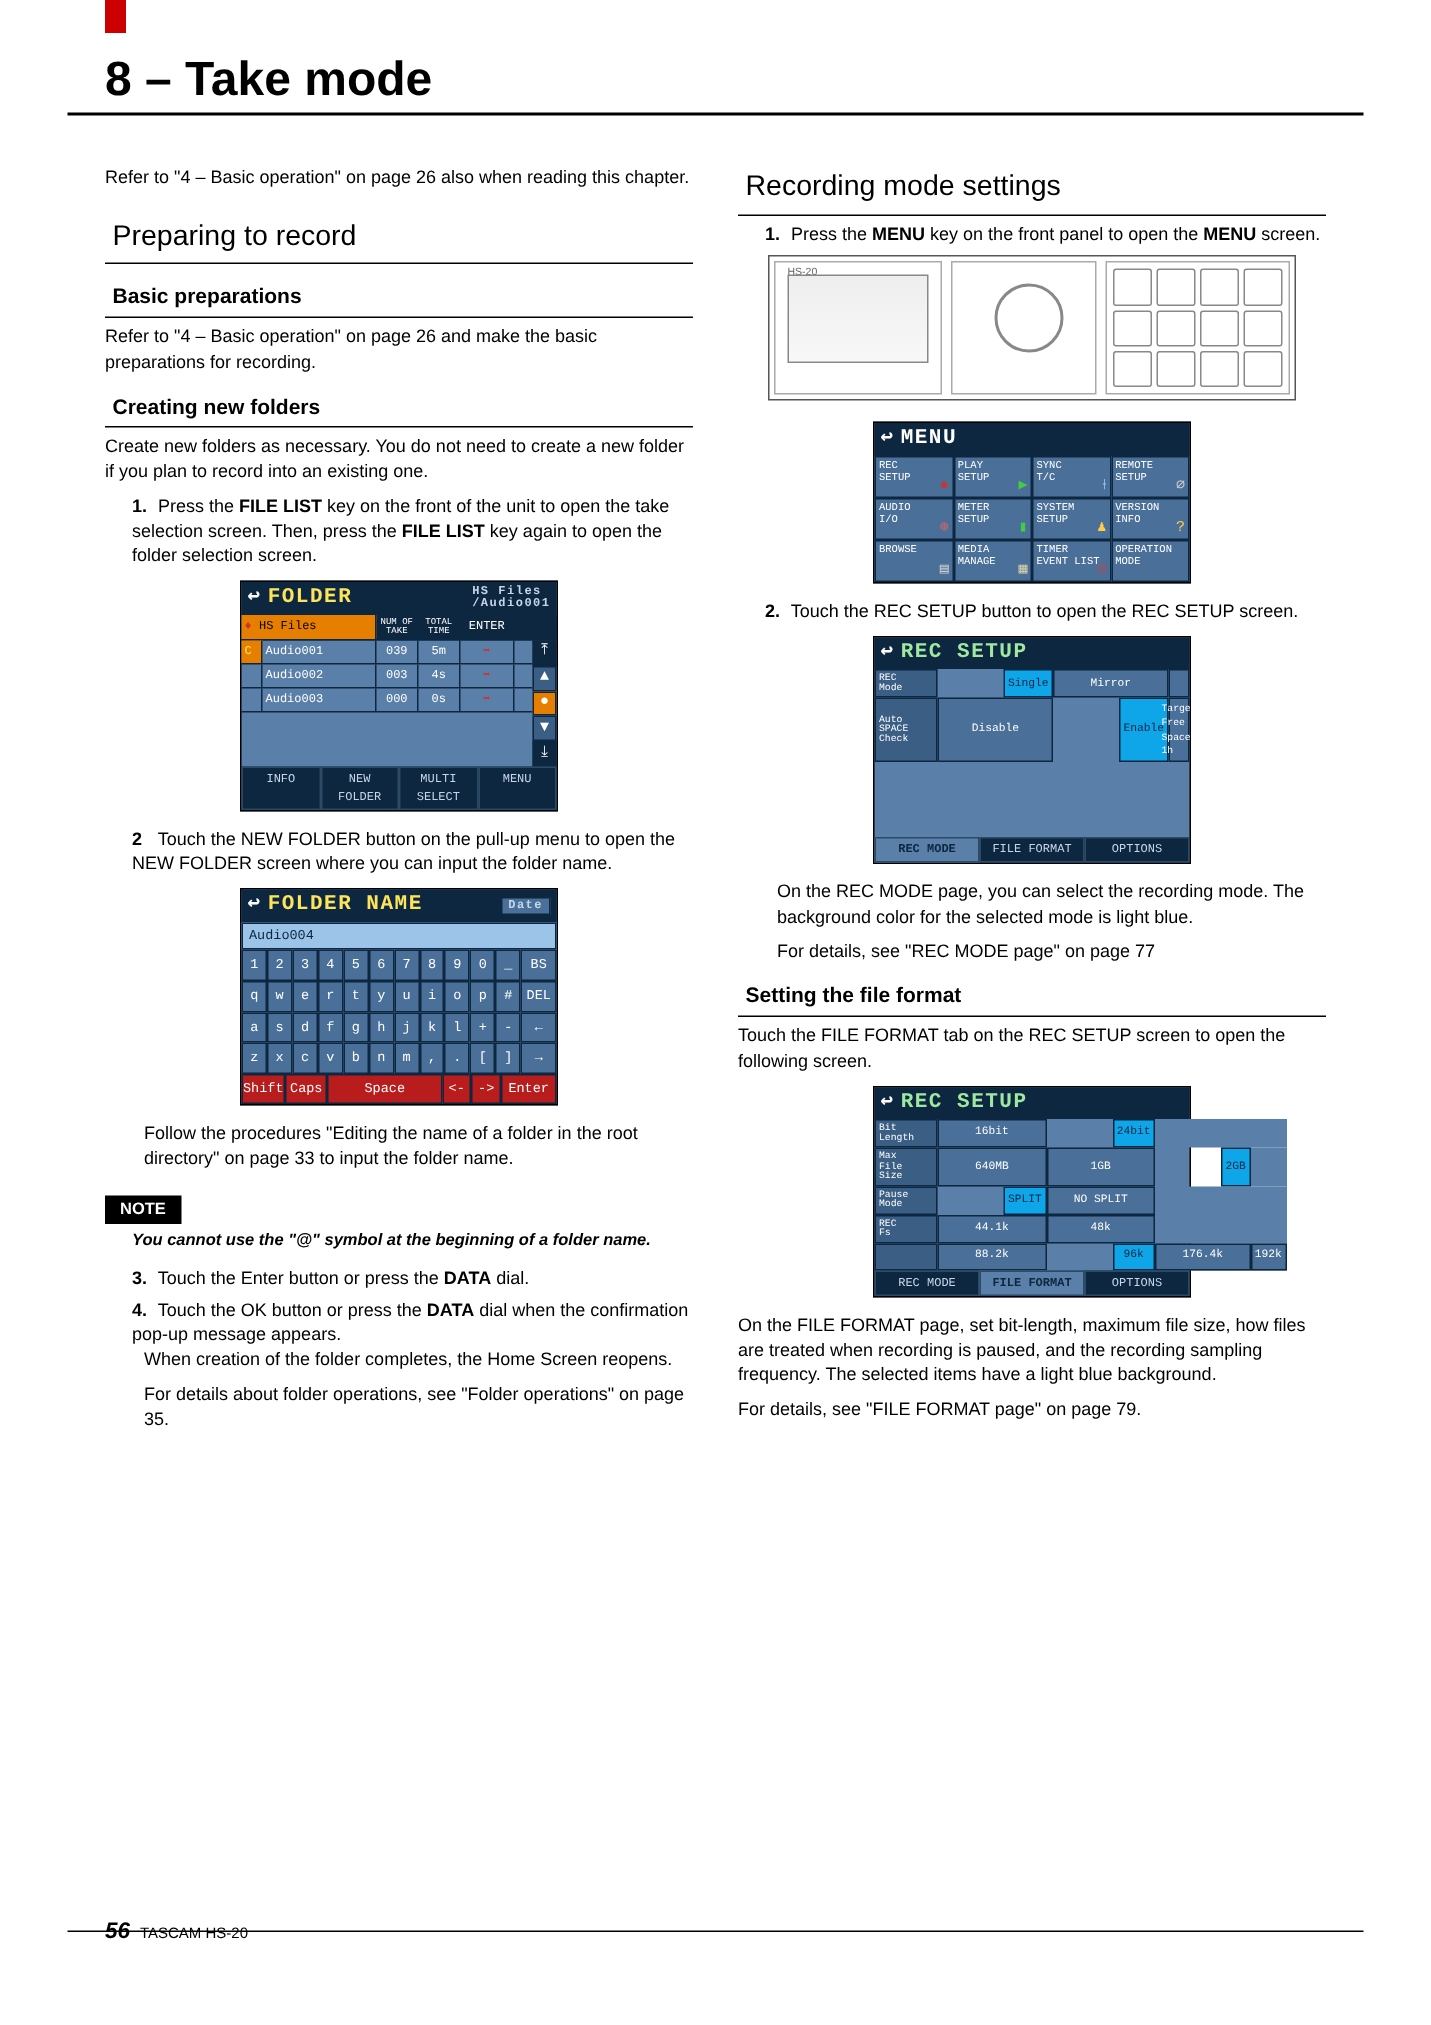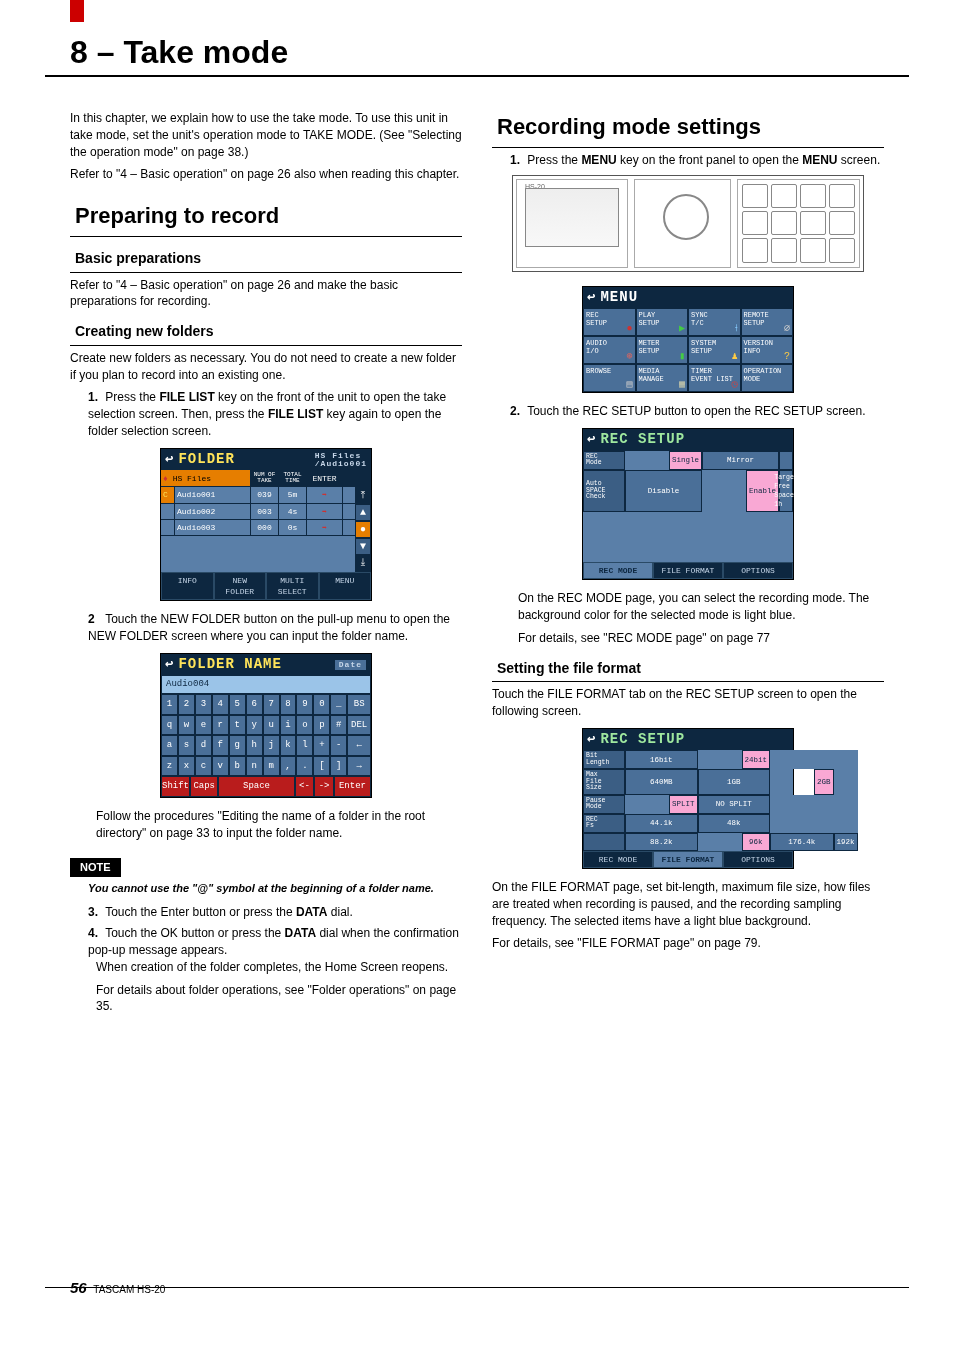--- a/index.html
+++ b/index.html
@@ -3,21 +3,21 @@
 <meta charset="utf-8">
 <style>
 body { font-family: "Myriad Pro", "Segoe UI", Arial, sans-serif; margin:0; background:#fff; color:#000; font-size:12px; line-height:1.4; }
 .page { width:954px; height:1350px; position:relative; margin:0 auto; background:#fff; box-sizing:border-box; }
 .top-tab { position:absolute; top:0; left:70px; width:14px; height:22px; background:#c00; }
 .chapter { position:absolute; left:70px; top:30px; font-size:32px; font-weight:900; font-family: "Arial Black", Arial, sans-serif; }
 .chapter-rule { position:absolute; left:45px; right:45px; top:75px; border-top:2px solid #000; }
 .cols { position:absolute; top:110px; left:70px; right:70px; bottom:80px; display:flex; gap:30px; }
 .col { flex:1; }
 .para { margin:0 0 6px 0; }
-.h2 { font-size:22px; font-weight:700; margin:16px 0 4px 0; border-bottom:1px solid #000; padding:2px 0 4px 5px; }
+.h2 { font-size:19px; font-weight:400; margin:16px 0 4px 0; border-bottom:1px solid #000; padding:2px 0 4px 5px; }
 .h3 { font-size:14px; font-weight:700; margin:12px 0 4px 0; border-bottom:1px solid #000; padding:0 0 3px 5px; }
 .note-label { display:inline-block; background:#000; color:#fff; font-weight:700; font-size:11px; padding:2px 10px; margin-top:10px; }
 .note-body { font-style:italic; font-weight:700; margin:4px 0 8px 18px; font-size:11px; }
 .indent { margin-left:18px; }
 .sub-indent { margin-left:26px; }
 .bold { font-weight:700; }
 .num-marker { font-weight:700; display:inline-block; width:14px; }
 
 
 .lcd { margin:8px auto 10px auto; background:#5a7fa8; border:1px solid #000; font-family:"Lucida Console","Courier New",monospace; color:#fff; font-size:9px; position:relative; }
@@ -36,21 +36,21 @@
 .keyboard { display:grid; grid-template-columns:repeat(11,1fr) 1.4fr; }
 .keyboard div { border:1px solid #0d2740; background:#4a6f98; text-align:center; padding:3px 0; font-size:9px; }
 .keyb-row2 { display:grid; grid-template-columns:1.3fr 1.3fr 3.5fr 0.9fr 0.9fr 1.7fr; }
 .keyb-row2 div { border:1px solid #0d2740; background:#b91c1c; text-align:center; padding:3px 0; font-size:9px; }
 .menu-grid { display:grid; grid-template-columns:repeat(4,1fr); }
 .menu-grid div { border:1px solid #0d2740; background:#4a6f98; padding:3px 2px; font-size:7px; line-height:1.1; height:28px; box-sizing:border-box; position:relative; }
 .menu-grid div .glyph { position:absolute; right:2px; bottom:1px; font-size:10px; }
 .setup-grid { display:grid; grid-template-columns:42px 1fr 1fr 1fr 1fr; }
 .setup-grid > div { border:1px solid #0d2740; padding:2px; font-size:7.5px; box-sizing:border-box; min-height:18px; display:flex; align-items:center; justify-content:center; }
 .setup-grid .lbl { background:#3b5e84; font-size:6.5px; line-height:1; justify-content:flex-start; padding:2px; }
-.setup-grid .sel { background:#f9a8d4; color:#0d2740;margin-left:44px; }
+.setup-grid .sel { background:#0ea5e9; color:#0d2740;margin-left:44px; }
 .setup-grid .opt { background:#4a6f98; }
 .setup-grid .blank { background:#5a7fa8; border:none; }
 .folder-list { }
 .folder-row { display:flex; border-bottom:1px solid #0d2740; }
 .folder-row > div { padding:2px; font-size:8px; border-right:1px solid #0d2740; box-sizing:border-box; display:flex; align-items:center; }
 .hw-diagram { border:1px solid #555; margin:6px auto 14px auto; width:350px; height:95px; display:flex; background:#fff; }
 .hw-diagram > div { border:1px solid #aaa; margin:3px; }
 .hw-screen { width:110px; position:relative; }
 .hw-screen::after { content:""; position:absolute; left:8px; top:8px; right:8px; bottom:20px; border:1px solid #888; background:linear-gradient(#eee,#f8f8f8); }
 .hw-knob { width:95px; position:relative; }
@@ -65,21 +65,20 @@
 <body>
 
 <div class="page">
   <div class="top-tab"></div>
   <div class="chapter">8 – Take mode</div>
   <div class="chapter-rule"></div>
 
   <div class="cols">
 
     <div class="col">
-      <p class="para">In this chapter, we explain how to use the take mode. To use this unit in take mode, set the unit's operation mode to TAKE MODE. (See "Selecting the operation mode" on page 38.)</p>
       <p class="para">Refer to "4 – Basic operation" on page 26 also when reading this chapter.</p>
 
       <div class="h2">Preparing to record</div>
       <div class="h3">Basic preparations</div>
       <p class="para">Refer to "4 – Basic operation" on page 26 and make the basic preparations for recording.</p>
 
       <div class="h3">Creating new folders</div>
       <p class="para">Create new folders as necessary. You do not need to create a new folder if you plan to record into an existing one.</p>
 
       <div class="indent">

